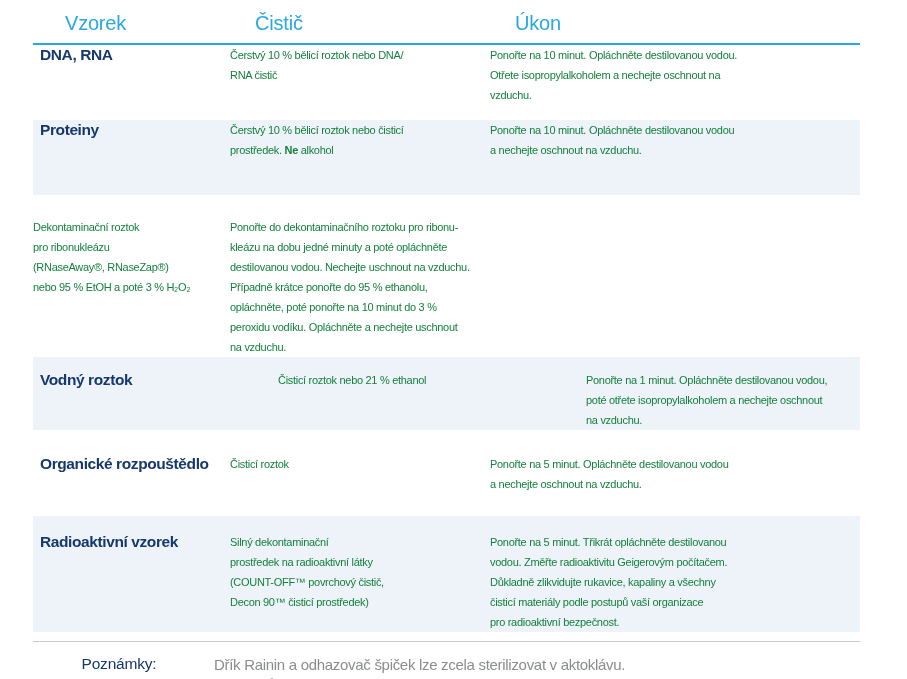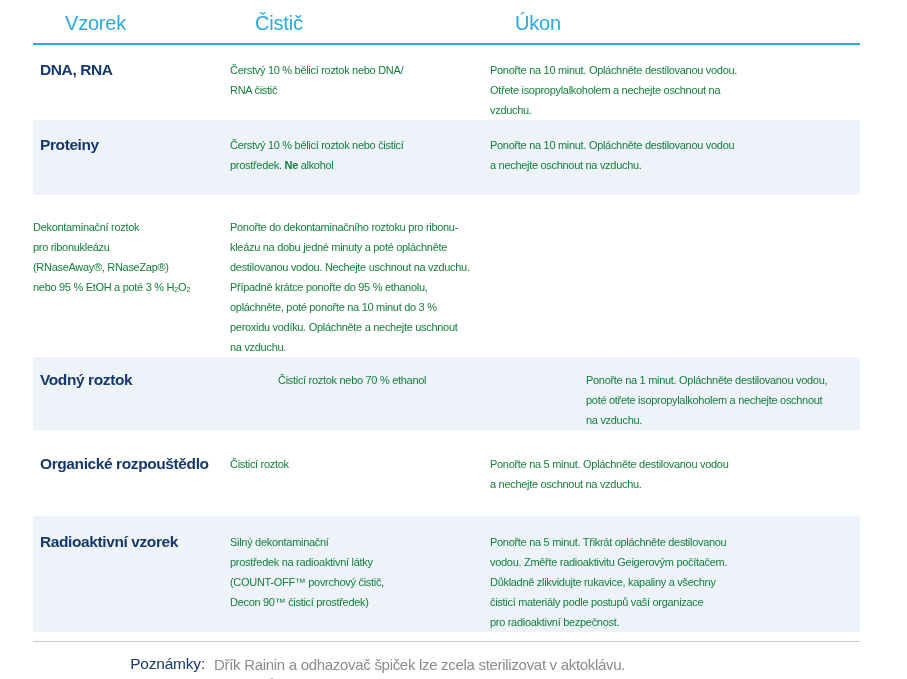--- a/index.html
+++ b/index.html
@@ -23,21 +23,21 @@
     border-bottom: 2px solid #29a9e0;
   }
   .header-cell {
     color: #29a9e0;
     font-size: 20px;
     font-weight: normal;
     letter-spacing: -0.2px;
     margin-left: 25px;
   }
   .c1 { padding-left: 7px; padding-right: 10px; }
-  .row { padding-top: 15px; }
+  .row { }
   .row.shaded { background: #edf3f9; }
   .sample-cell {
     color: #17386d;
     font-weight: bold;
     font-size: 15.5px;
     letter-spacing: -0.4px;
     line-height: 20px;
   }
   .body-cell {
     color: #15803d;
@@ -57,21 +57,21 @@
   .notes {
     width: 827px;
     margin: 9px 0 0 33px;
     border-top: 1px solid #c9c9c9;
     padding-top: 13px;
     display: flex;
     align-items: flex-start;
   }
   .notes-label {
     width: 172px;
-    text-align: right;
+    text-align: center;
     color: #17386d;
     font-size: 15.5px;
     letter-spacing: -0.2px;
     flex-shrink: 0;
   }
   .notes-text {
     margin-left: 9px;
     color: #8a8c8e;
     font-size: 15px;
     letter-spacing: -0.3px;
@@ -116,21 +116,21 @@
 kleázu na dobu jedné minuty a poté opláchněte
 destilovanou vodou. Nechejte uschnout na vzduchu.
 Případně krátce ponořte do 95 % ethanolu,
 opláchněte, poté ponořte na 10 minut do 3 %
 peroxidu vodíku. Opláchněte a nechejte uschnout
 na vzduchu.</div>
   </div>
 
   <div class="grid-row row r4 shaded">
     <div class="sample-cell c1">Vodný roztok</div>
-    <div class="body-cell">Čisticí roztok nebo 70 % ethanol</div>
+    <div class="body-cell">Čisticí roztok nebo 21 % ethanol</div>
     <div class="body-cell">Ponořte na 1 minut. Opláchněte destilovanou vodou,
 poté otřete isopropylalkoholem a nechejte oschnout
 na vzduchu.</div>
   </div>
 
   <div class="grid-row row r5">
     <div class="sample-cell c1">Organické rozpouštědlo</div>
     <div class="body-cell">Čisticí roztok</div>
     <div class="body-cell">Ponořte na 5 minut. Opláchněte destilovanou vodou
 a nechejte oschnout na vzduchu.</div>

